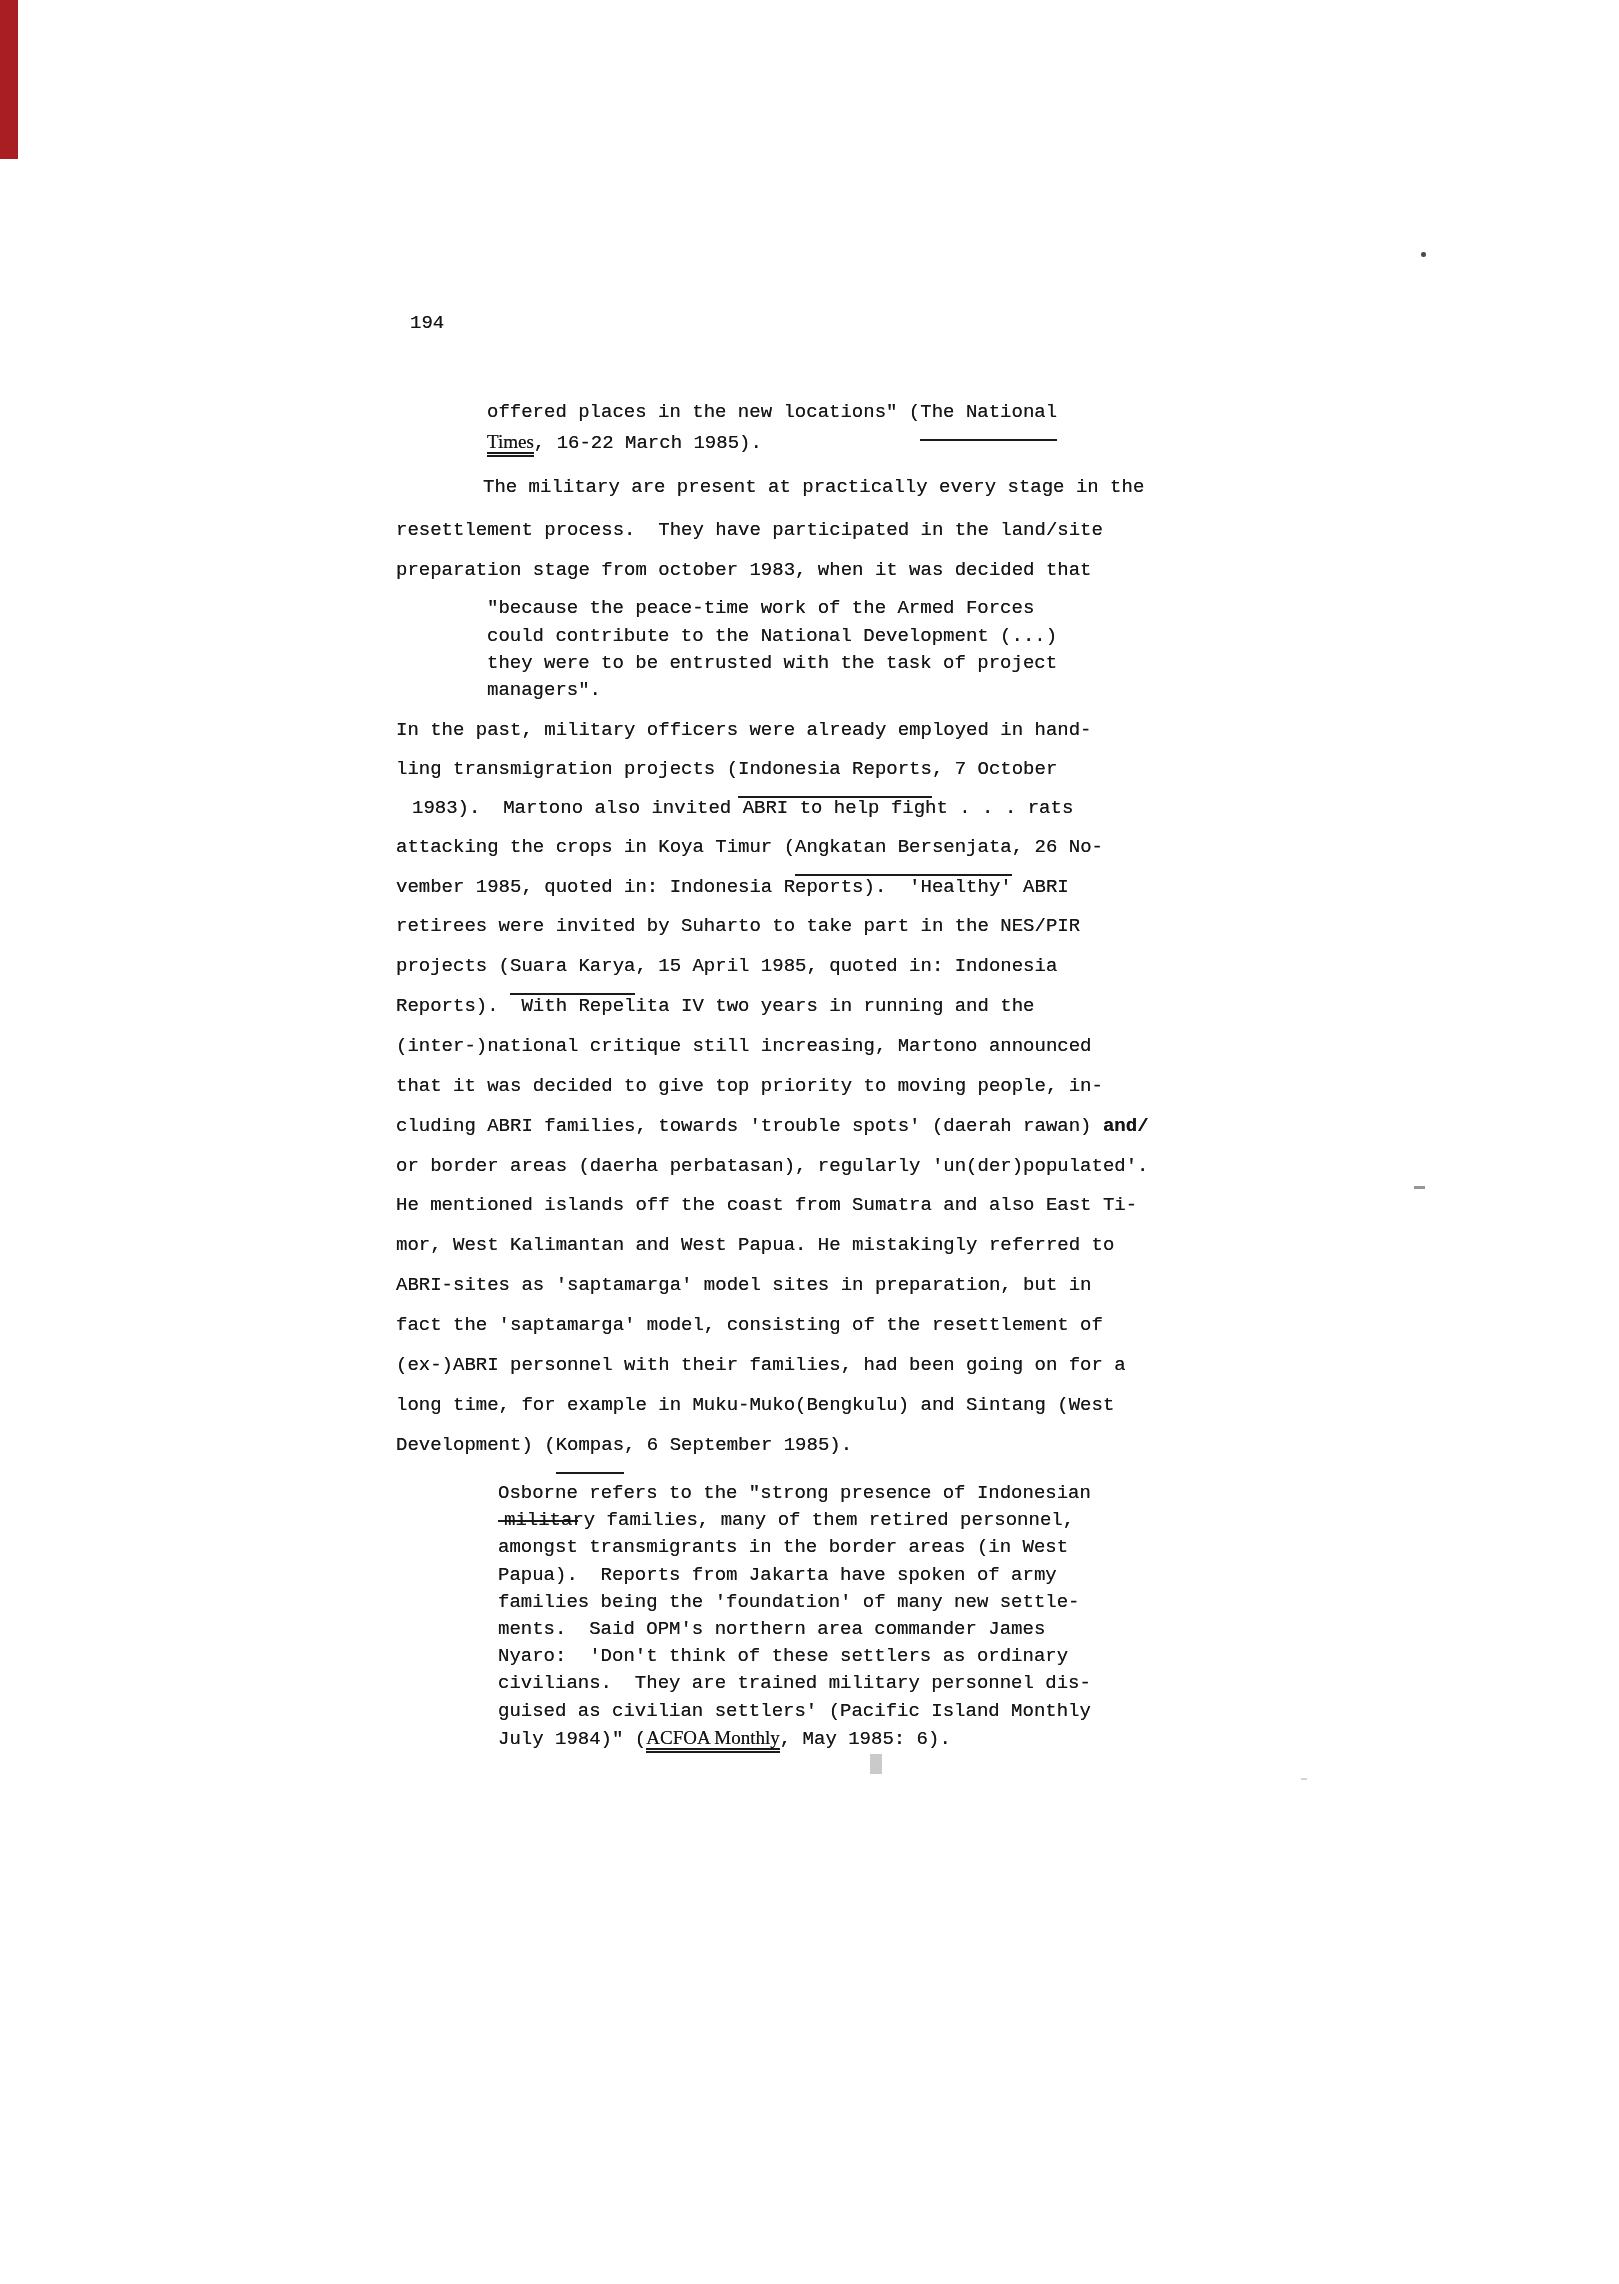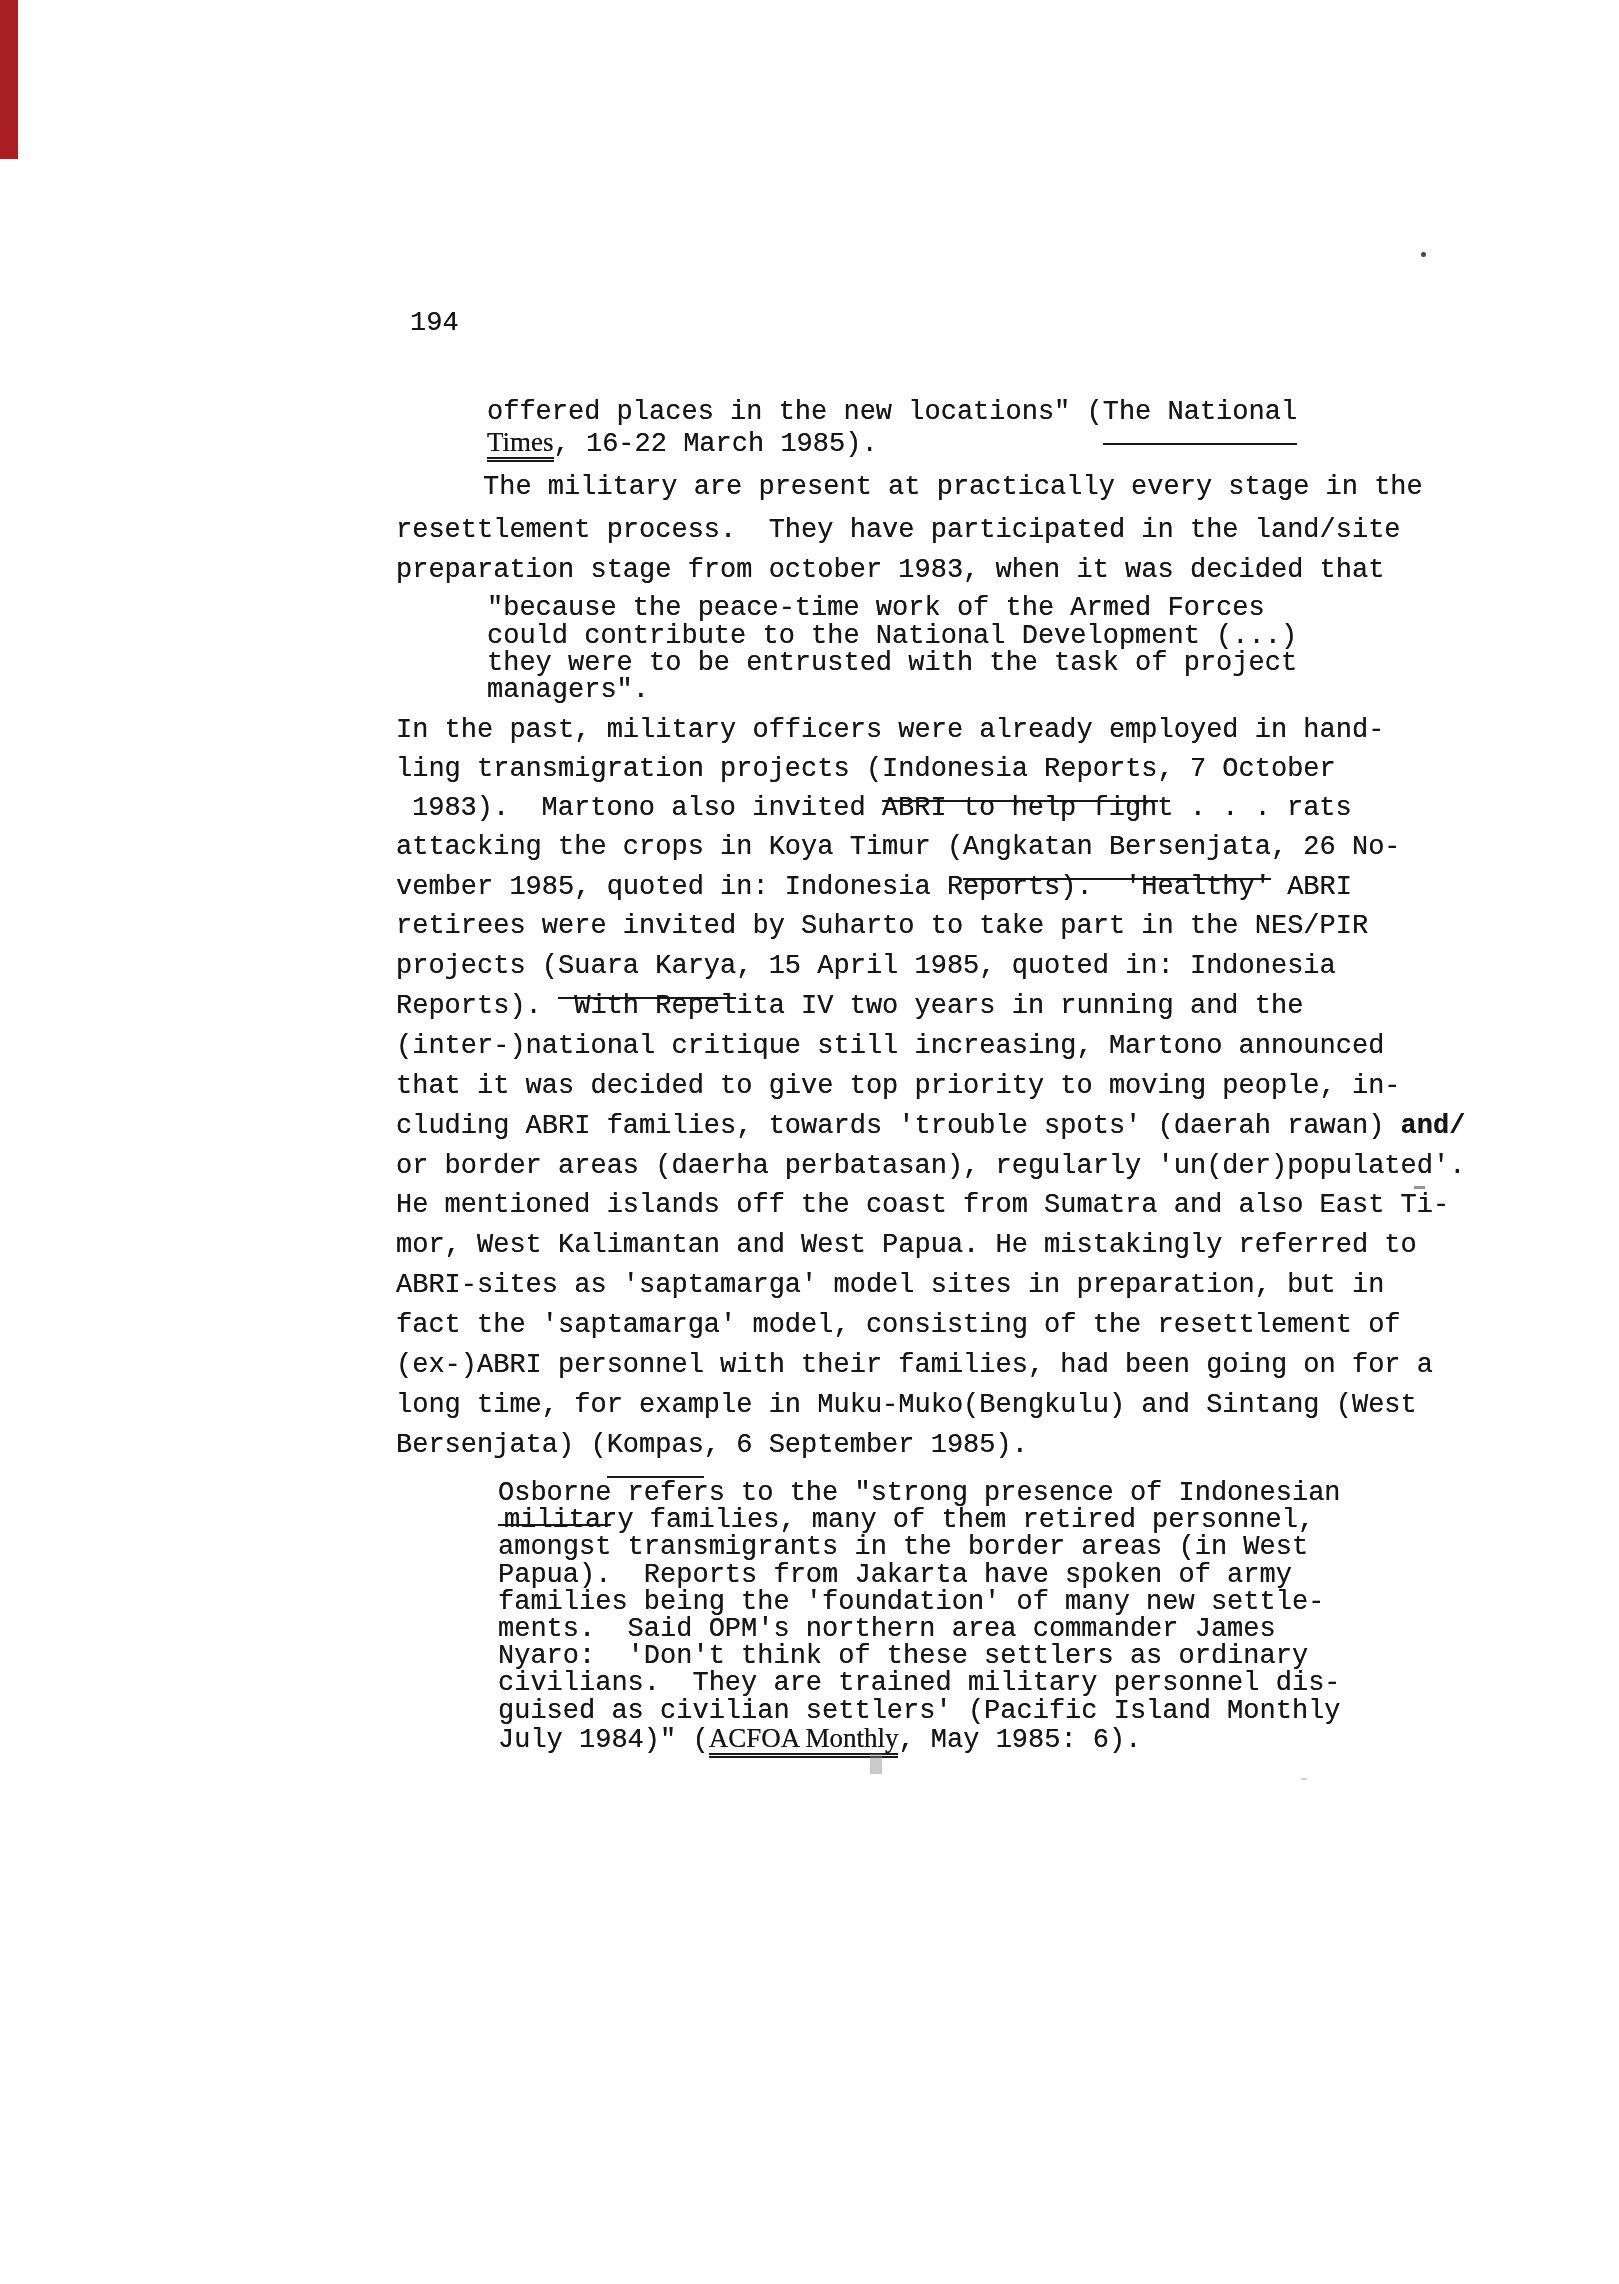--- a/index.html
+++ b/index.html
@@ -12,21 +12,21 @@
     font-family: "Liberation Mono", "DejaVu Sans Mono", monospace;
     color: #161616;
   }
   .red-bar {
     position: absolute;
     left: 0; top: 0;
     background: #a81e22;
   }
   .line {
     position: absolute;
-    font-size: 27px;
+    font-size: 19px;
     line-height: 30px;
     white-space: pre;
     color: #161616;
     text-shadow: 0 0 0.5px rgba(10,10,10,0.75);
   }
   .line .u1 { border-bottom: 2.3px solid #1a1a1a; padding-bottom: 16px; }
   .line .u2 { border-bottom: 5.3px double #1a1a1a; padding-bottom: 0px; font-family: Liberation Serif, serif; }
   .line .bold { font-weight: bold; }
   .artifact { position: absolute; }
 </style>
@@ -57,21 +57,21 @@
       <div class="line" style="left: 396px; top: 1031px;"><span>(inter-)national critique still increasing, Martono announced</span></div>
       <div class="line" style="left: 396px; top: 1071px;"><span>that it was decided to give top priority to moving people, in-</span></div>
       <div class="line" style="left: 396px; top: 1111px;"><span>cluding ABRI families, towards 'trouble spots' (daerah rawan) </span><span class="bold">and/</span></div>
       <div class="line" style="left: 396px; top: 1151px;"><span>or border areas (daerha perbatasan), regularly 'un(der)populated'.</span></div>
       <div class="line" style="left: 396px; top: 1190px;"><span>He mentioned islands off the coast from Sumatra and also East Ti-</span></div>
       <div class="line" style="left: 396px; top: 1230px;"><span>mor, West Kalimantan and West Papua. He mistakingly referred to</span></div>
       <div class="line" style="left: 396px; top: 1270px;"><span>ABRI-sites as 'saptamarga' model sites in preparation, but in</span></div>
       <div class="line" style="left: 396px; top: 1310px;"><span>fact the 'saptamarga' model, consisting of the resettlement of</span></div>
       <div class="line" style="left: 396px; top: 1350px;"><span>(ex-)ABRI personnel with their families, had been going on for a</span></div>
       <div class="line" style="left: 396px; top: 1390px;"><span>long time, for example in Muku-Muko(Bengkulu) and Sintang (West</span></div>
-      <div class="line" style="left: 396px; top: 1430px;"><span>Bersenjata) (</span><span class="u1">Kompas</span><span>, 6 September 1985).</span></div>
+      <div class="line" style="left: 396px; top: 1430px;"><span>Development) (</span><span class="u1">Kompas</span><span>, 6 September 1985).</span></div>
       <div class="line" style="left: 498px; top: 1478px;"><span class="u1">Osborne</span><span> refers to the "strong presence of Indonesian</span></div>
       <div class="line" style="left: 504px; top: 1505px;"><span>military families, many of them retired personnel,</span></div>
       <div class="line" style="left: 498px; top: 1532px;"><span>amongst transmigrants in the border areas (in West</span></div>
       <div class="line" style="left: 498px; top: 1560px;"><span>Papua).  Reports from Jakarta have spoken of army</span></div>
       <div class="line" style="left: 498px; top: 1587px;"><span>families being the 'foundation' of many new settle-</span></div>
       <div class="line" style="left: 498px; top: 1614px;"><span>ments.  Said OPM's northern area commander James</span></div>
       <div class="line" style="left: 498px; top: 1641px;"><span>Nyaro:  'Don't think of these settlers as ordinary</span></div>
       <div class="line" style="left: 498px; top: 1668px;"><span>civilians.  They are trained military personnel dis-</span></div>
       <div class="line" style="left: 498px; top: 1696px;"><span>guised as civilian settlers' (Pacific Island Monthly</span></div>
       <div class="line" style="left: 498px; top: 1723px;"><span>July 1984)" (</span><span class="u2">ACFOA Monthly</span><span>, May 1985: 6).</span></div>

